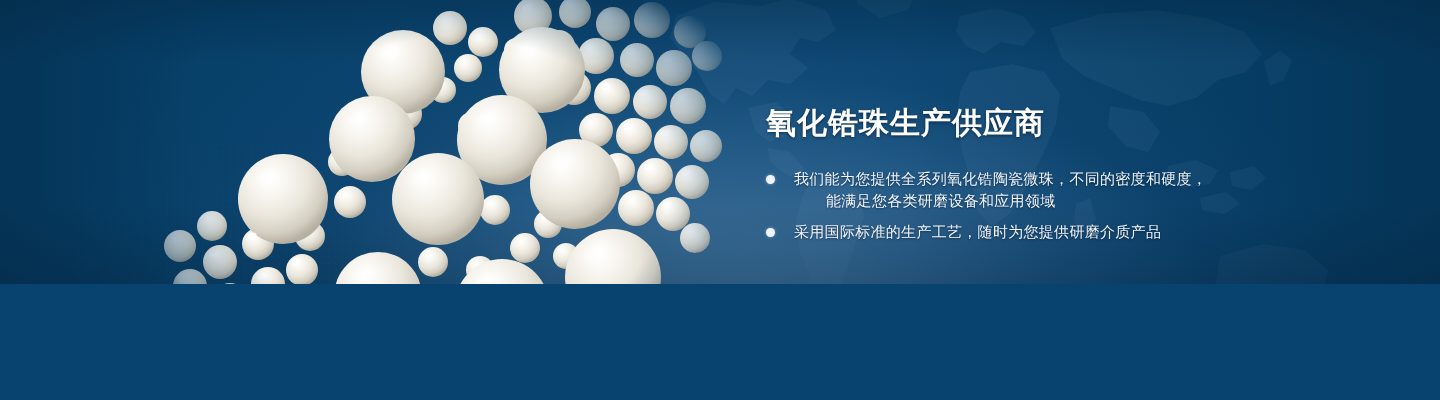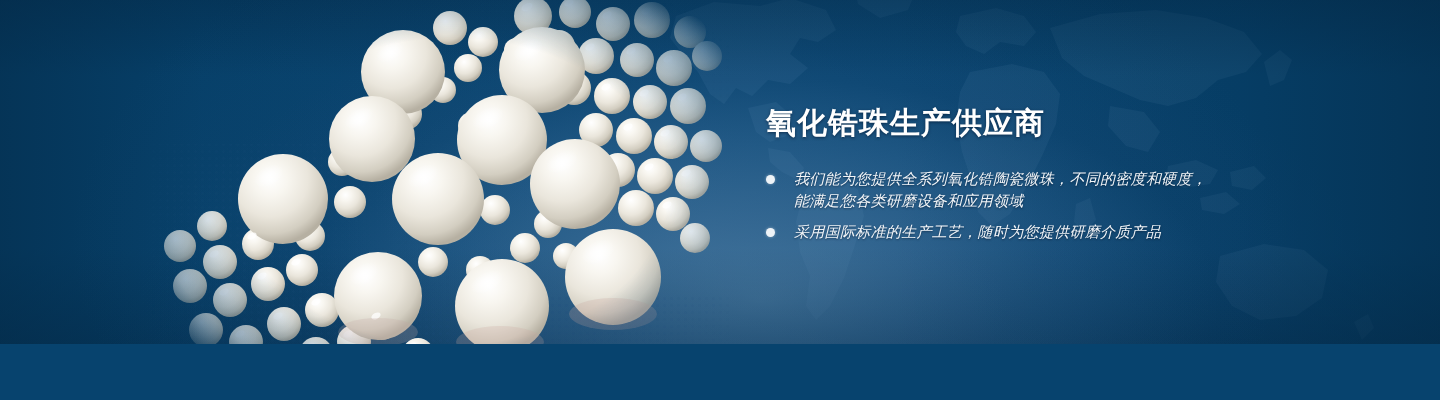--- a/index.html
+++ b/index.html
@@ -2,21 +2,21 @@
 <html><head>
 <meta charset="utf-8">
 <style>
   html,body{margin:0;padding:0;}
   body{
     width:1440px;height:400px;overflow:hidden;
     font-family:"Liberation Sans","DejaVu Sans",sans-serif;
     background:#07436e;
   }
   .banner{
-    position:relative;width:1440px;height:344px;overflow:hidden;
+    position:relative;width:1440px;height:284px;overflow:hidden;
     background:#07436e;
   }
   
   .bg-base{
     position:absolute;inset:0;
     background:
       radial-gradient(ellipse 620px 300px at 760px 300px, #43749b 0%, #2e628d 26%, #1a5380 52%, #0b4571 74%, #07436e 100%);
   }
   .bg-vign{
     position:absolute;inset:0;
@@ -39,32 +39,32 @@
   
   .copy{
     position:absolute;left:762px;top:104px;width:520px;
   }
   .headline{
     color:#ffffff;font-size:30px;line-height:1.25;font-weight:600;
     letter-spacing:1px;margin:0 0 26px 4px;
     text-shadow:0 1px 3px rgba(0,20,45,.65);
     white-space:nowrap;
   }
-  .bullets{list-style:none;margin:0;padding:0;font-style:italic;}
+  .bullets{list-style:none;margin:0;padding:0;}
   .bullet{
     position:relative;padding-left:32px;margin-bottom:9px;
     color:#f2f5f8;font-size:15px;line-height:22px;letter-spacing:.3px;
     text-shadow:0 1px 2px rgba(0,18,40,.55);
   }
   .bullet:last-child{margin-bottom:4px;}
   .dot{
     position:absolute;left:4px;top:7px;width:9px;height:9px;border-radius:50%;
     background:#eef3f7;box-shadow:0 0 3px rgba(255,255,255,.45);
   }
-  .bullet .line2{display:block;}
+  .bullet .line2{display:block;margin-left:32px;}
 </style>
 </head>
 <body>
 
 <div class="banner">
 
   <div class="bg-base"></div>
 
   <div class="world-map">
     <svg viewBox="0 0 820 430" xmlns="http://www.w3.org/2000/svg" aria-hidden="true">

